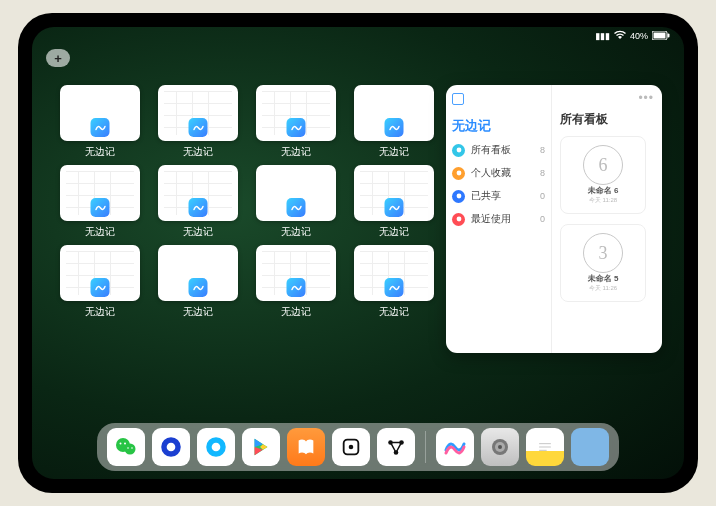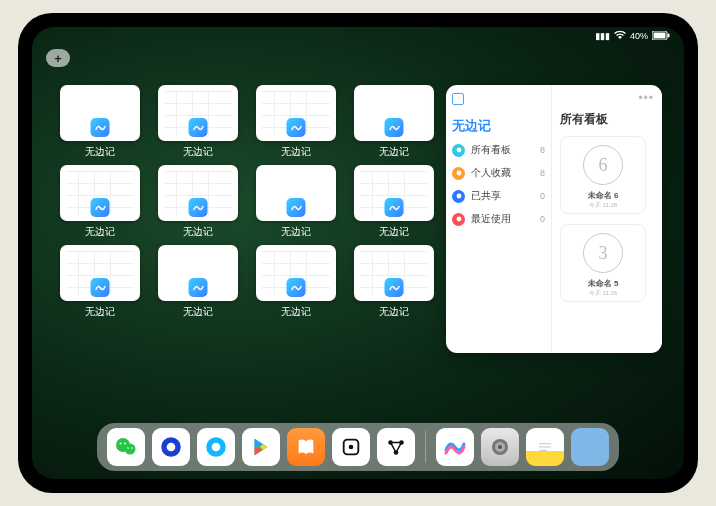--- a/index.html
+++ b/index.html
@@ -95,21 +95,21 @@
   .board-card {
     width: 86px; height: 78px; border: 1px solid #eee; border-radius: 8px;
     margin-bottom: 10px; display: flex; flex-direction: column; align-items: center;
     padding-top: 8px;
   }
   .board-sketch {
     width: 40px; height: 40px; border-radius: 50%;
     border: 1.5px solid #c8c8c8; display: flex; align-items: center; justify-content: center;
     font-size: 18px; color: #bcbcbc; font-family: cursive;
   }
-  .board-label { font-size: 8px; color: #555; margin-top: 5px; font-weight:600;}
+  .board-label { font-size: 8px; color: #555; font-weight:600;}
   .board-sub { font-size: 6px; color: #bbb; }
   
   .dock {
     position: absolute; bottom: 8px; left: 50%; transform: translateX(-50%);
     height: 48px; padding: 5px 10px;
     background: rgba(220,220,220,0.48); border-radius: 18px;
     display: flex; align-items: center; gap: 7px;
     backdrop-filter: blur(6px);
   }
   .dock-sep { width: 1px; height: 32px; background: rgba(255,255,255,0.3); margin: 0 3px;}

